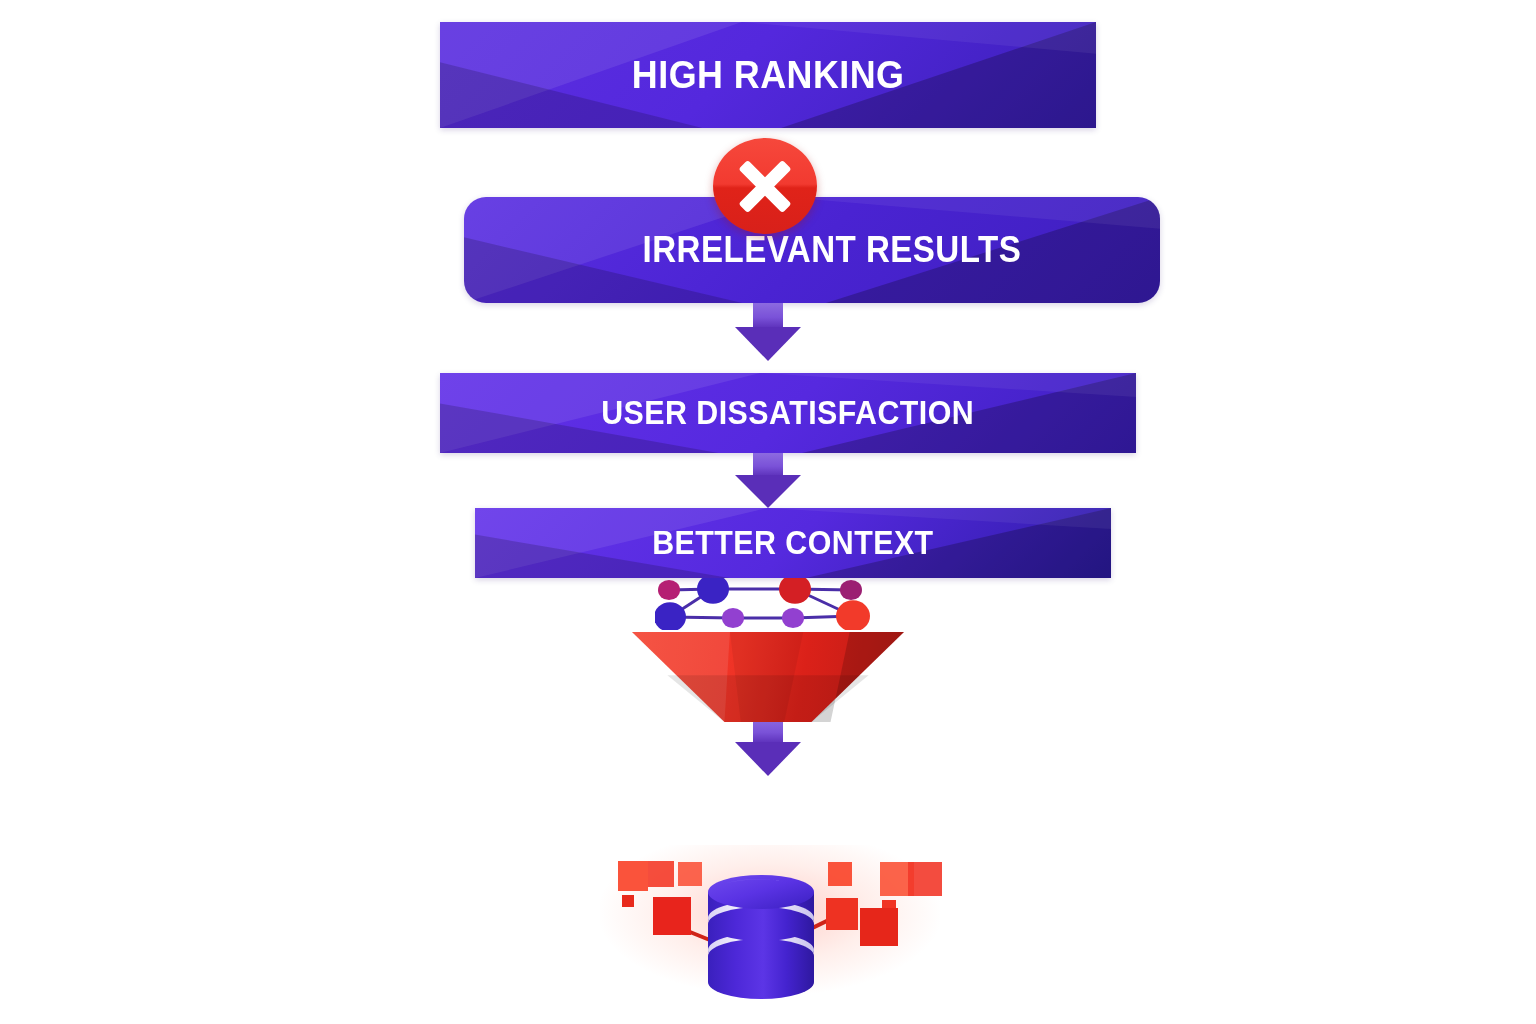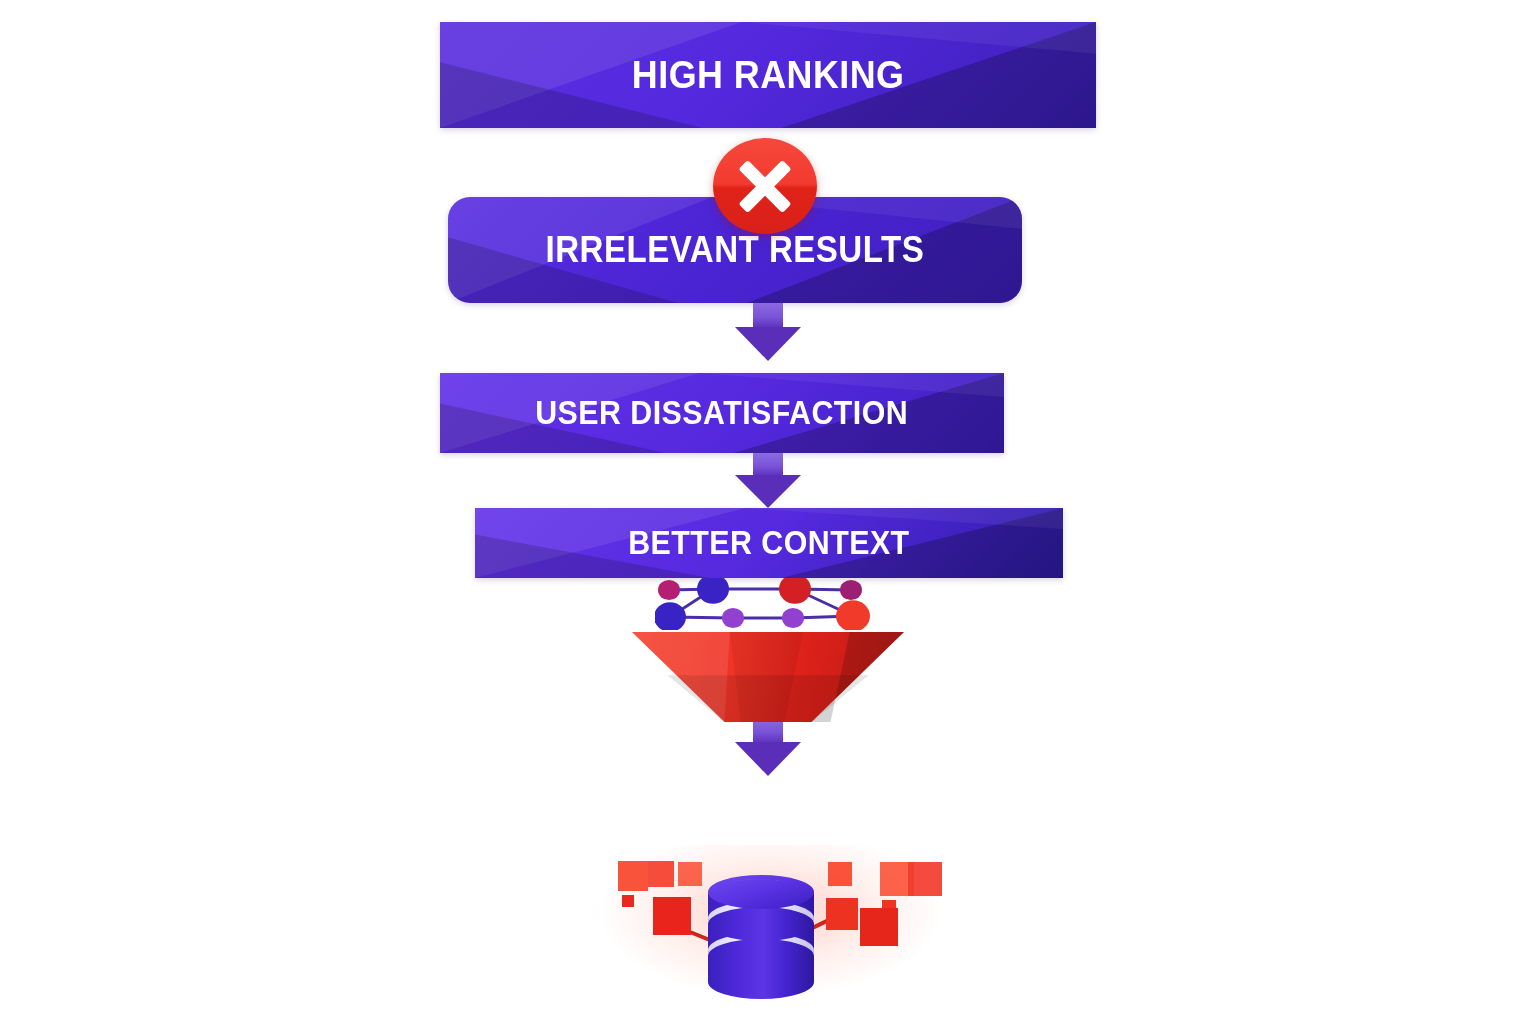--- a/index.html
+++ b/index.html
@@ -50,38 +50,39 @@
   #bar-high-ranking {
     left: 440px; top: 22px; width: 656px; height: 106px;
     background: linear-gradient(135deg, #5b2fe0 0%, #5428dd 45%, #3a1fb8 100%);
     box-shadow: 0 2px 6px rgba(40,10,110,0.18);
     align-items: center;
   }
   #bar-high-ranking .label { font-size: 39px; }
 
   
   #bar-irrelevant-results {
-    left: 448px; top: 197px; width: 574px; height: 106px;
+    left: 464px; top: 197px; width: 656px; height: 106px;
     border-radius: 22px;
     background: linear-gradient(135deg, #5a2ee2 0%, #4a23d2 50%, #3d1fbd 100%);
     box-shadow: 0 2px 6px rgba(40,10,110,0.18);
+    padding-left: 40px;
   }
   #bar-irrelevant-results .label { font-size: 36px; }
 
   
   #bar-user-dissatisfaction {
-    left: 440px; top: 373px; width: 564px; height: 80px;
+    left: 440px; top: 373px; width: 696px; height: 80px;
     background: linear-gradient(135deg, #6231e8 0%, #5629df 50%, #3d1fc0 100%);
     box-shadow: 0 2px 6px rgba(40,10,110,0.18);
   }
   #bar-user-dissatisfaction .label { font-size: 33px; }
 
   
   #bar-better-context {
-    left: 475px; top: 508px; width: 588px; height: 70px;
+    left: 475px; top: 508px; width: 636px; height: 70px;
     background: linear-gradient(135deg, #6434ea 0%, #5529de 50%, #2e1ca8 100%);
     box-shadow: 0 2px 6px rgba(40,10,110,0.18);
   }
   #bar-better-context .label { font-size: 33px; }
 
   
   #bar-relevant-answers {
     left: 440px; top: 787px; width: 656px; height: 80px;
     background: linear-gradient(135deg, #f0302c 0%, #e8241f 50%, #d4201c 100%);
     box-shadow: 0 2px 6px rgba(150,20,20,0.18);

